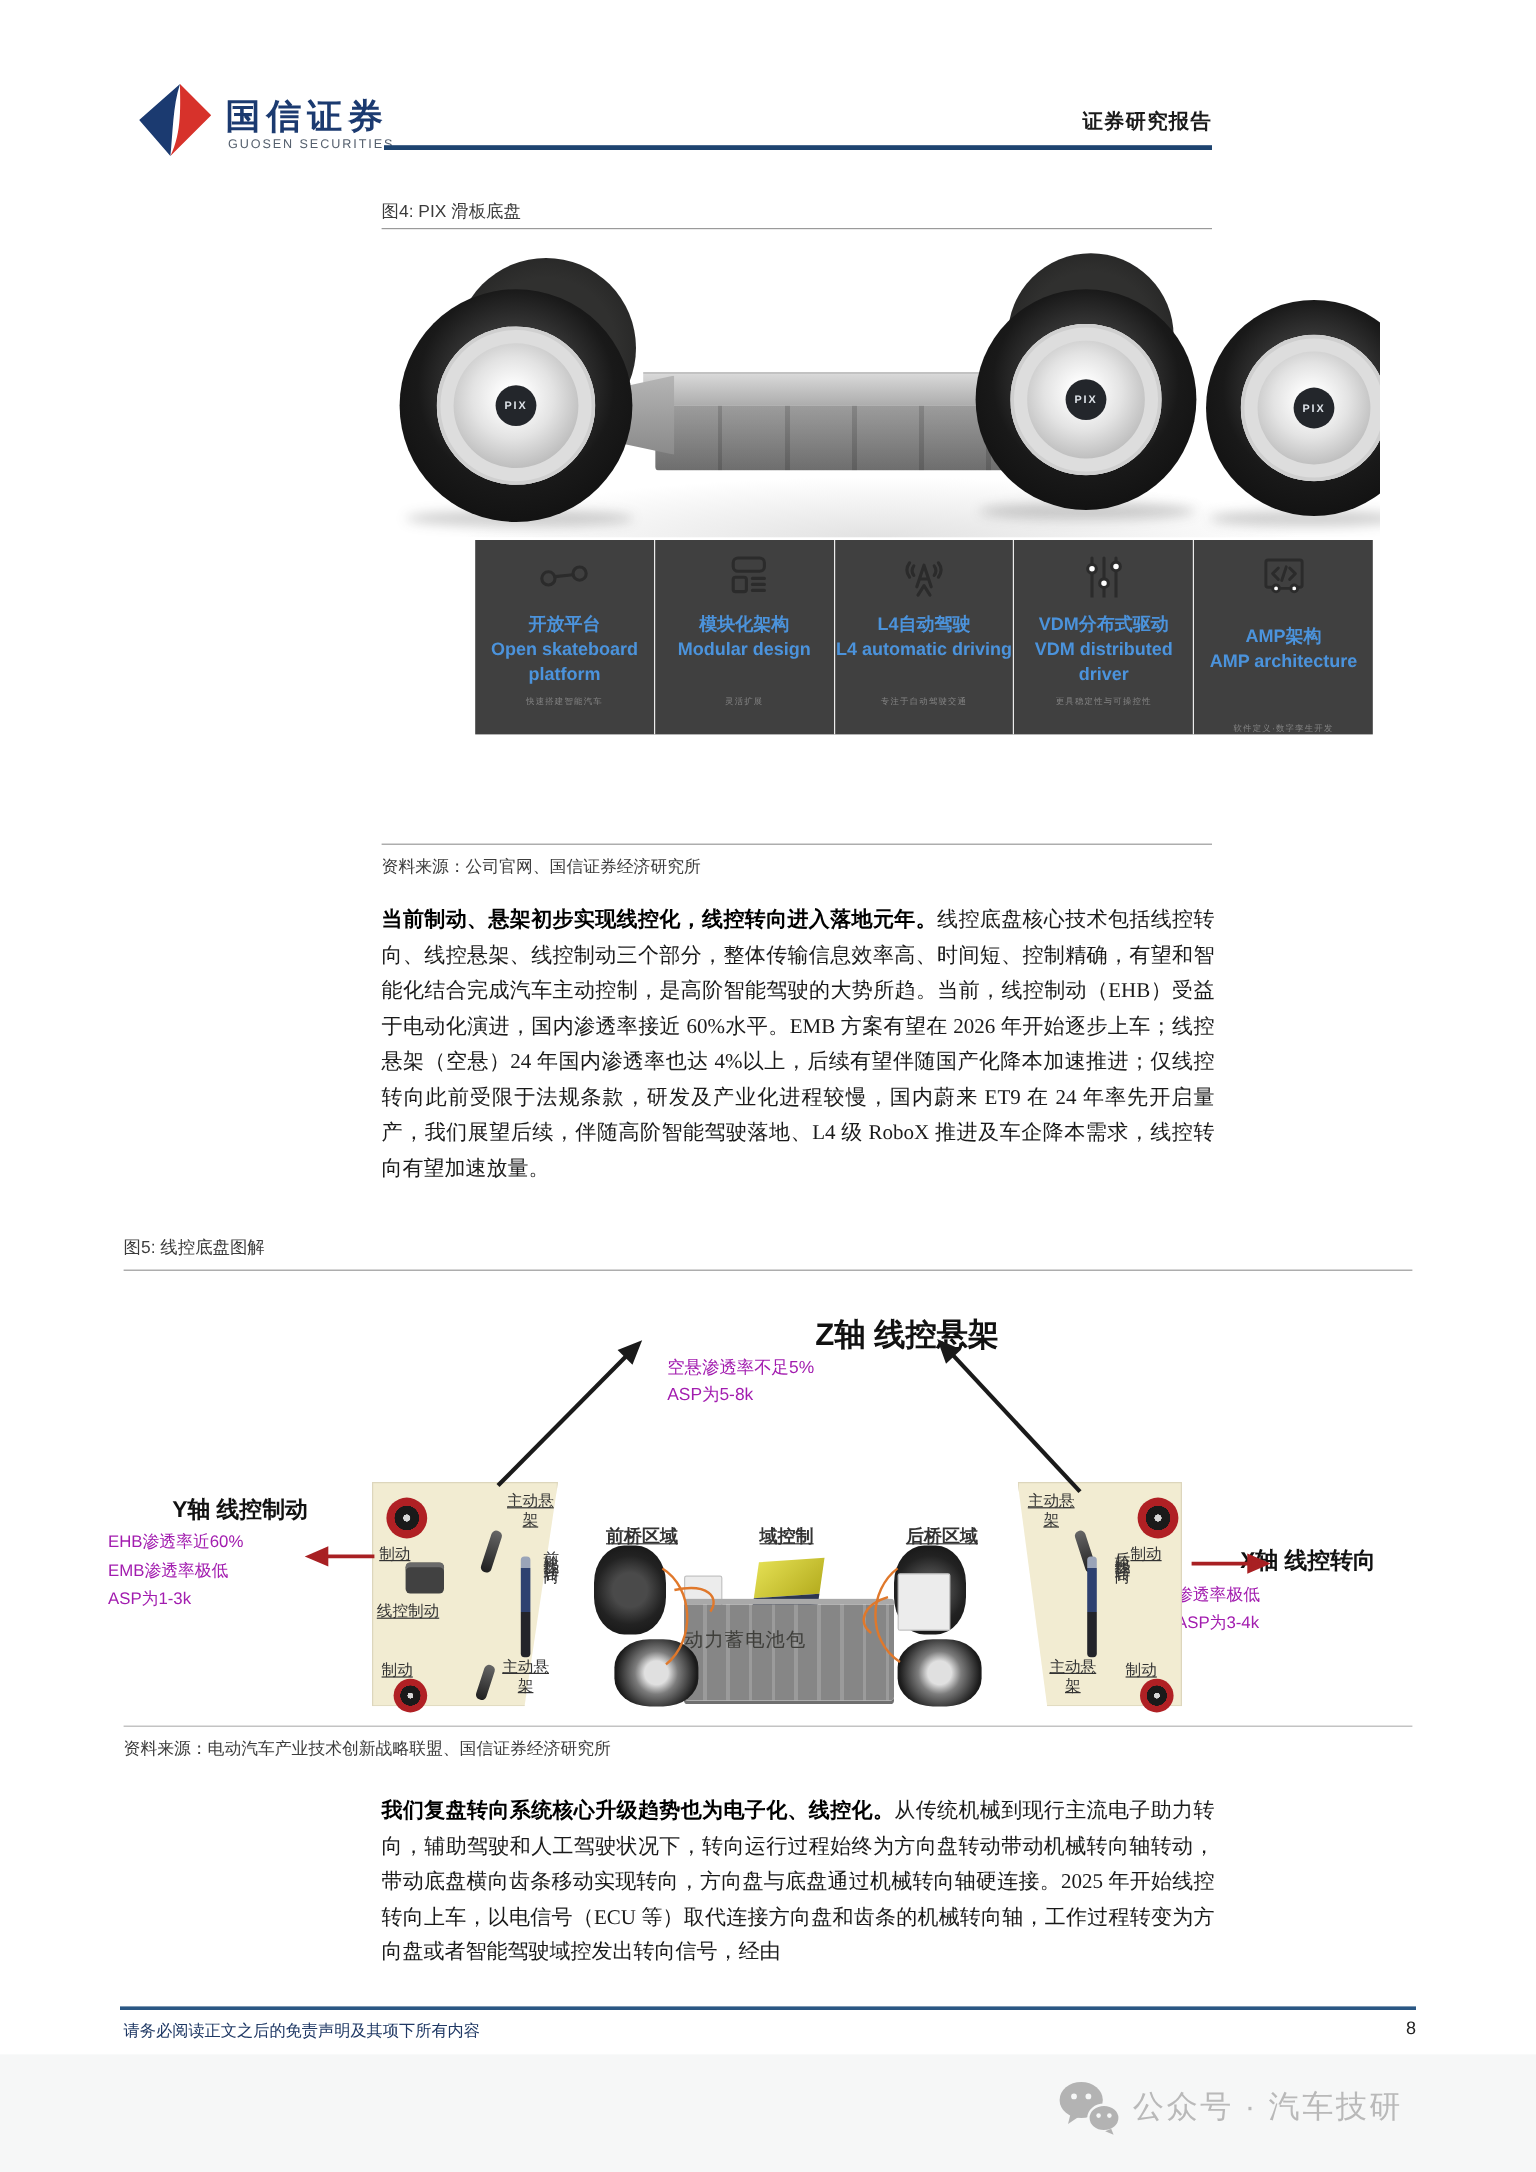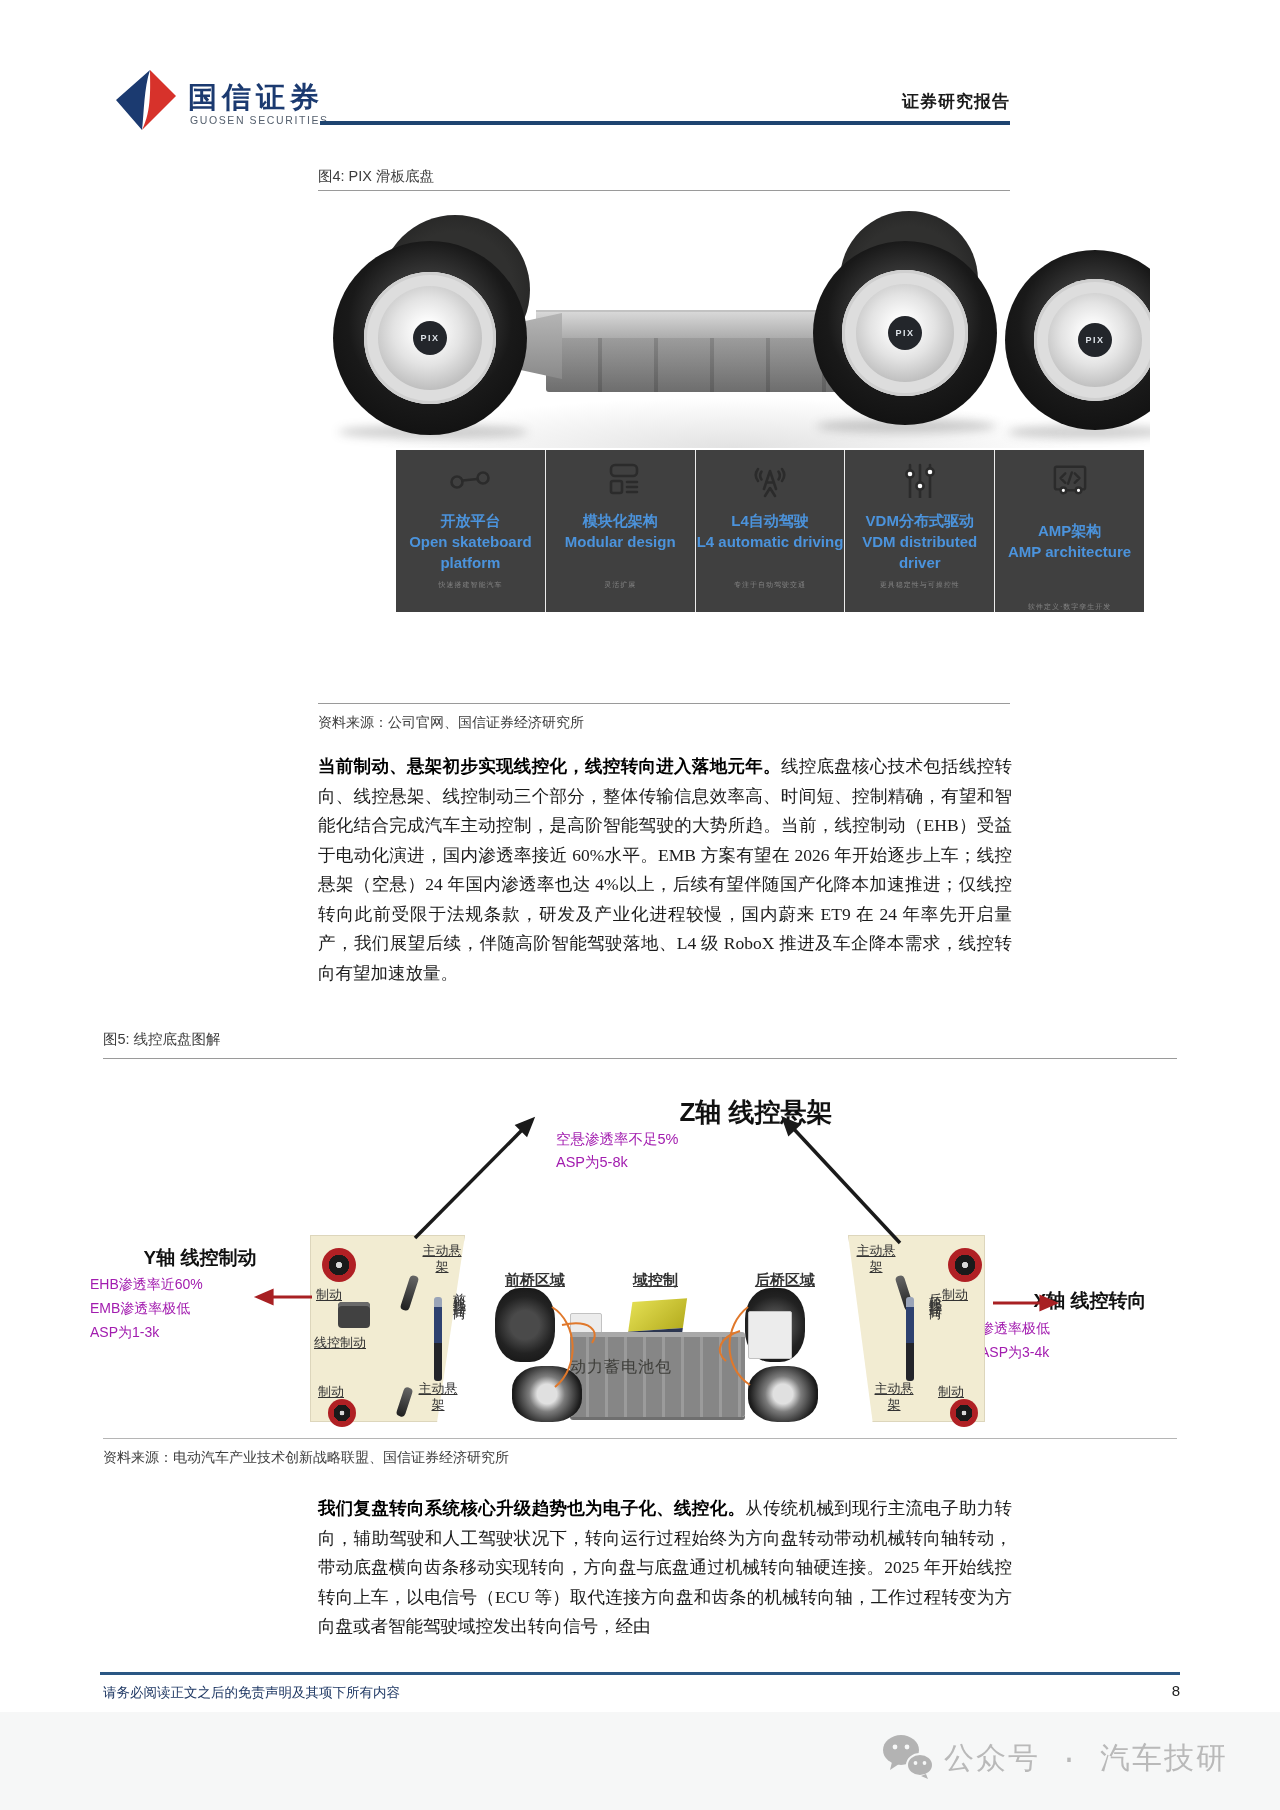--- a/index.html
+++ b/index.html
@@ -77,21 +77,21 @@
   .domainbox{position:absolute;left:530px;top:225px;width:54px;height:30px;
        background:linear-gradient(135deg,#e3de52,#b5ad1f);border-bottom:9px solid #2c3650;
        transform:skewX(-12deg) rotate(-4deg);}
   .comp{position:absolute;background:#ececec;border:1px solid #c2c2c2;border-radius:2px;}
 
   
   .footer-rule{position:absolute;left:100px;top:1672px;width:1080px;height:3px;background:#2a5784;}
   .disclaimer{position:absolute;left:103px;top:1684px;font-size:13.5px;color:#1f3864;}
   .pageno{position:absolute;right:100px;top:1682px;font-size:15px;color:#222;}
   .bottom-band{position:absolute;left:0;top:1712px;width:1280px;height:98px;background:#f6f7f7;}
-  .watermark-text{position:absolute;left:944px;top:1738px;font-size:30px;color:#b9b9b9;letter-spacing:2px;font-family:Liberation Mono, monospace;}
+  .watermark-text{position:absolute;left:944px;top:1738px;font-size:26px;color:#b9b9b9;letter-spacing:2px;}
 </style>
 </head>
 <body>
 
 <div class="page">
 
   <div>
     <svg class="abs" style="left:115px;top:70px;" width="62" height="60" viewBox="0 0 60 60">
       <path d="M34 0 L60 26 L26 60 C36 40 34 16 34 0 Z" fill="#d7322b"></path>
       <path d="M34 0 C28 18 28 42 26 60 L0 30 Z" fill="#1b3a70"></path>

